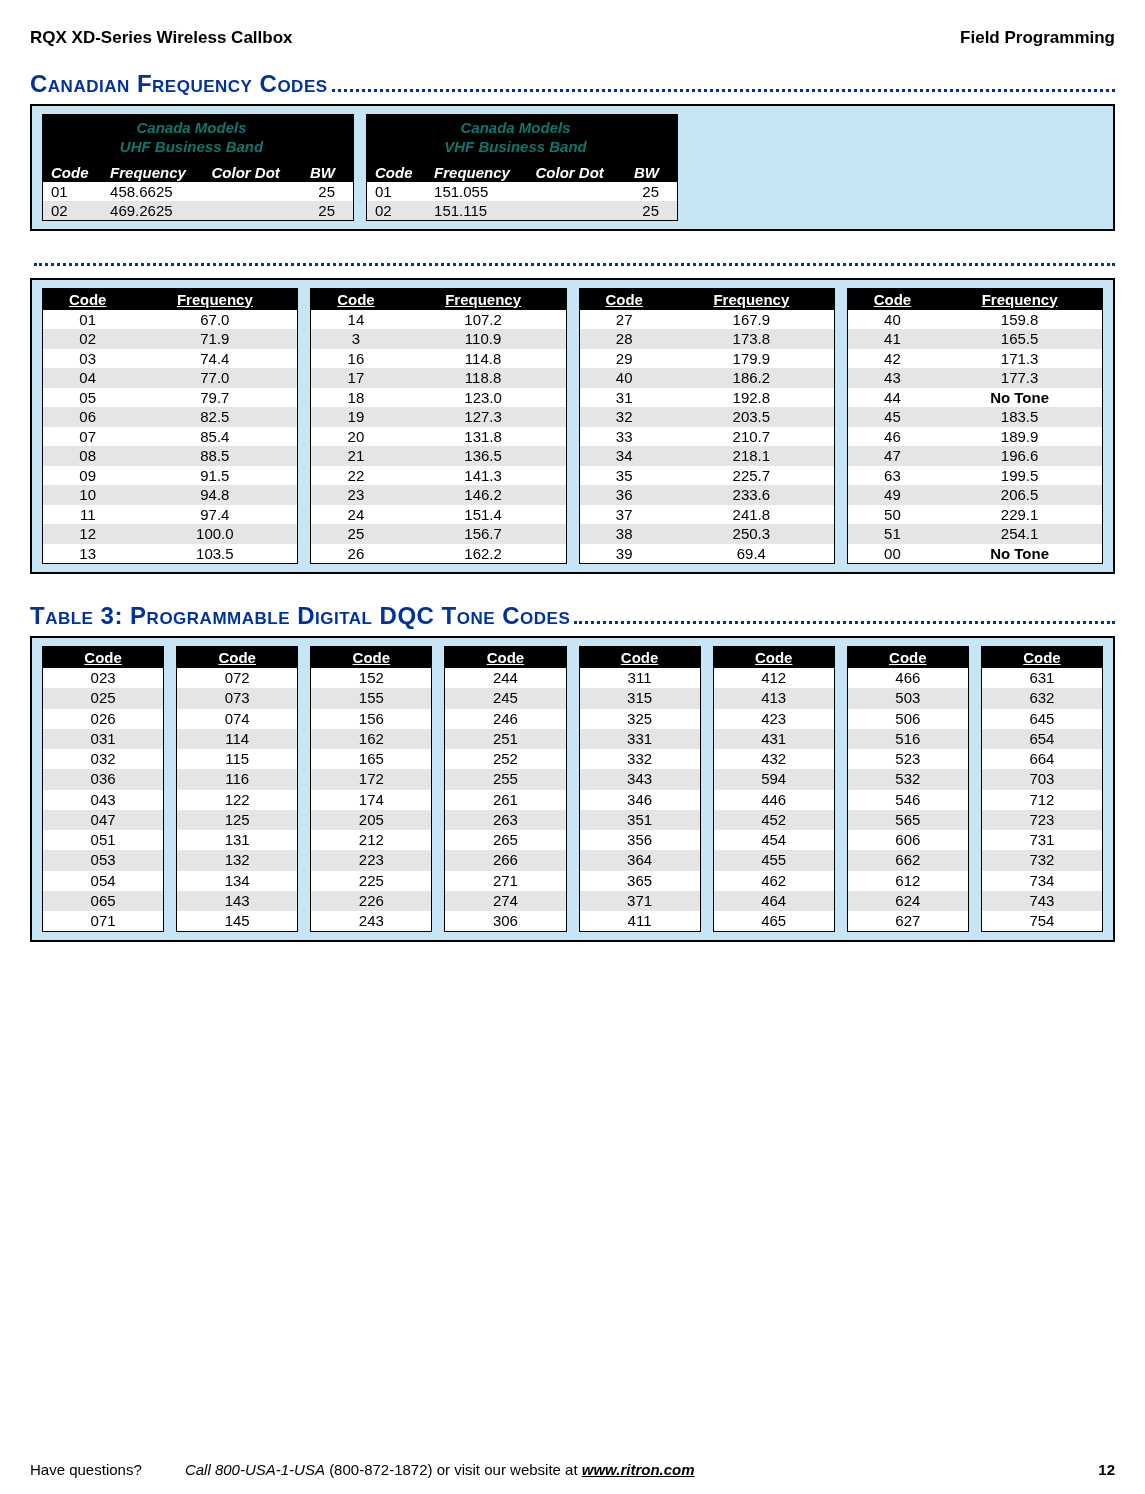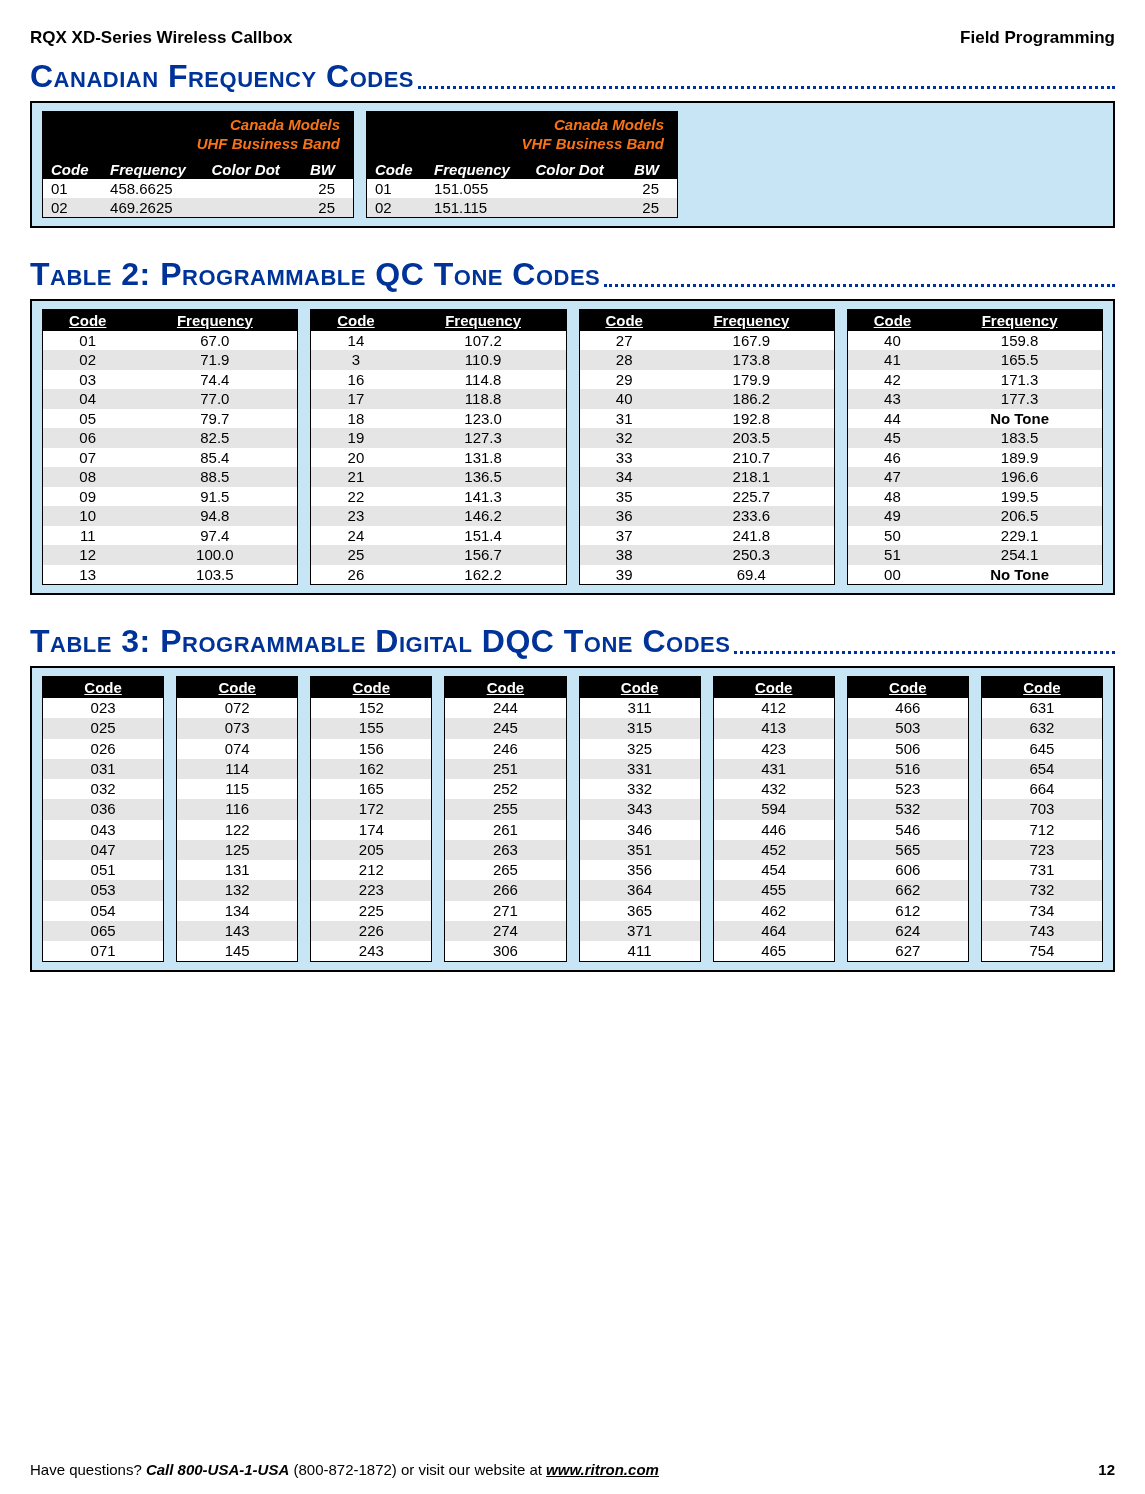--- a/index.html
+++ b/index.html
@@ -16,23 +16,23 @@
     justify-content: space-between;
     font-weight: bold;
     font-size: 17px;
     margin-bottom: 10px;
   }
   .section-heading {
     font-family: "Century Gothic", "Trebuchet MS", sans-serif;
     font-variant: small-caps;
     color: #003399;
     font-weight: bold;
-    font-size: 32px;
+    font-size: 24px;
     letter-spacing: 0.5px;
-    margin: 10px 0 6px 0;
+    margin: 22px 0 6px 0;
     white-space: nowrap;
     display: flex;
     align-items: flex-end;
     text-align: right;
   }
   .section-heading .dots {
     flex: 1;
     border-bottom: 3px dotted #003399;
     margin: 0 0 6px 4px;
     height: 4px;
@@ -47,24 +47,24 @@
     display: flex;
     gap: 12px;
   }
   .freq-table {
     border: 1px solid #000;
     background: #fff;
     font-size: 15px;
   }
   .freq-table .title-block {
     background: #000;
-    color: #f97316;
+    color: #0f766e;
     font-style: italic;
     font-weight: bold;
-    text-align: right;
+    text-align: center;
     padding: 4px 13px 6px 0;
     line-height: 1.25;
   }
   .freq-table .col-head {
     background: #000;
     color: #fff;
     font-style: italic;
     font-weight: bold;
   }
   .freq-table table { border-collapse: collapse; width: 100%; }
@@ -116,21 +116,21 @@
   .footer {
     position: fixed;
     bottom: 16px;
     left: 30px;
     right: 30px;
     display: flex;
     justify-content: space-between;
     font-size: 15px;
   }
   .footer .q { font-weight: normal; }
-  .footer .b { font-weight: bold; font-style: italic; }
+  .footer .b { font-weight: normal; font-style: italic; margin-left: 39px; }
   .footer .u { text-decoration: underline; font-style: italic; font-weight: bold; }
   .footer .pg { font-weight: bold; }
 </style>
 </head>
 <body>
 
 <div class="header-row">
   <div>RQX XD-Series Wireless Callbox</div>
   <div>Field Programming</div>
 </div>
@@ -188,21 +188,20 @@
               <td></td>
               <td class="bw-col">25</td>
             </tr>
           </tbody>
         </table>
       </div>
     </div>
 </div>
 
 <div class="section-heading">
-  <span>Table 2: Programmable QC Tone Codes</span>
   <span class="dots"></span>
 </div>
 <div class="panel">
   <div class="tables-row" id="qc-tables">
       <div class="qc-table">
         <table>
           <tbody>
             <tr>
               <th>Code</th>
               <th>Frequency</th>
@@ -419,21 +418,21 @@
             </tr>
             <tr class="">
               <td>46</td>
               <td class="">189.9</td>
             </tr>
             <tr class="alt">
               <td>47</td>
               <td class="">196.6</td>
             </tr>
             <tr class="">
-              <td>48</td>
+              <td>63</td>
               <td class="">199.5</td>
             </tr>
             <tr class="alt">
               <td>49</td>
               <td class="">206.5</td>
             </tr>
             <tr class="">
               <td>50</td>
               <td class="">229.1</td>
             </tr>

